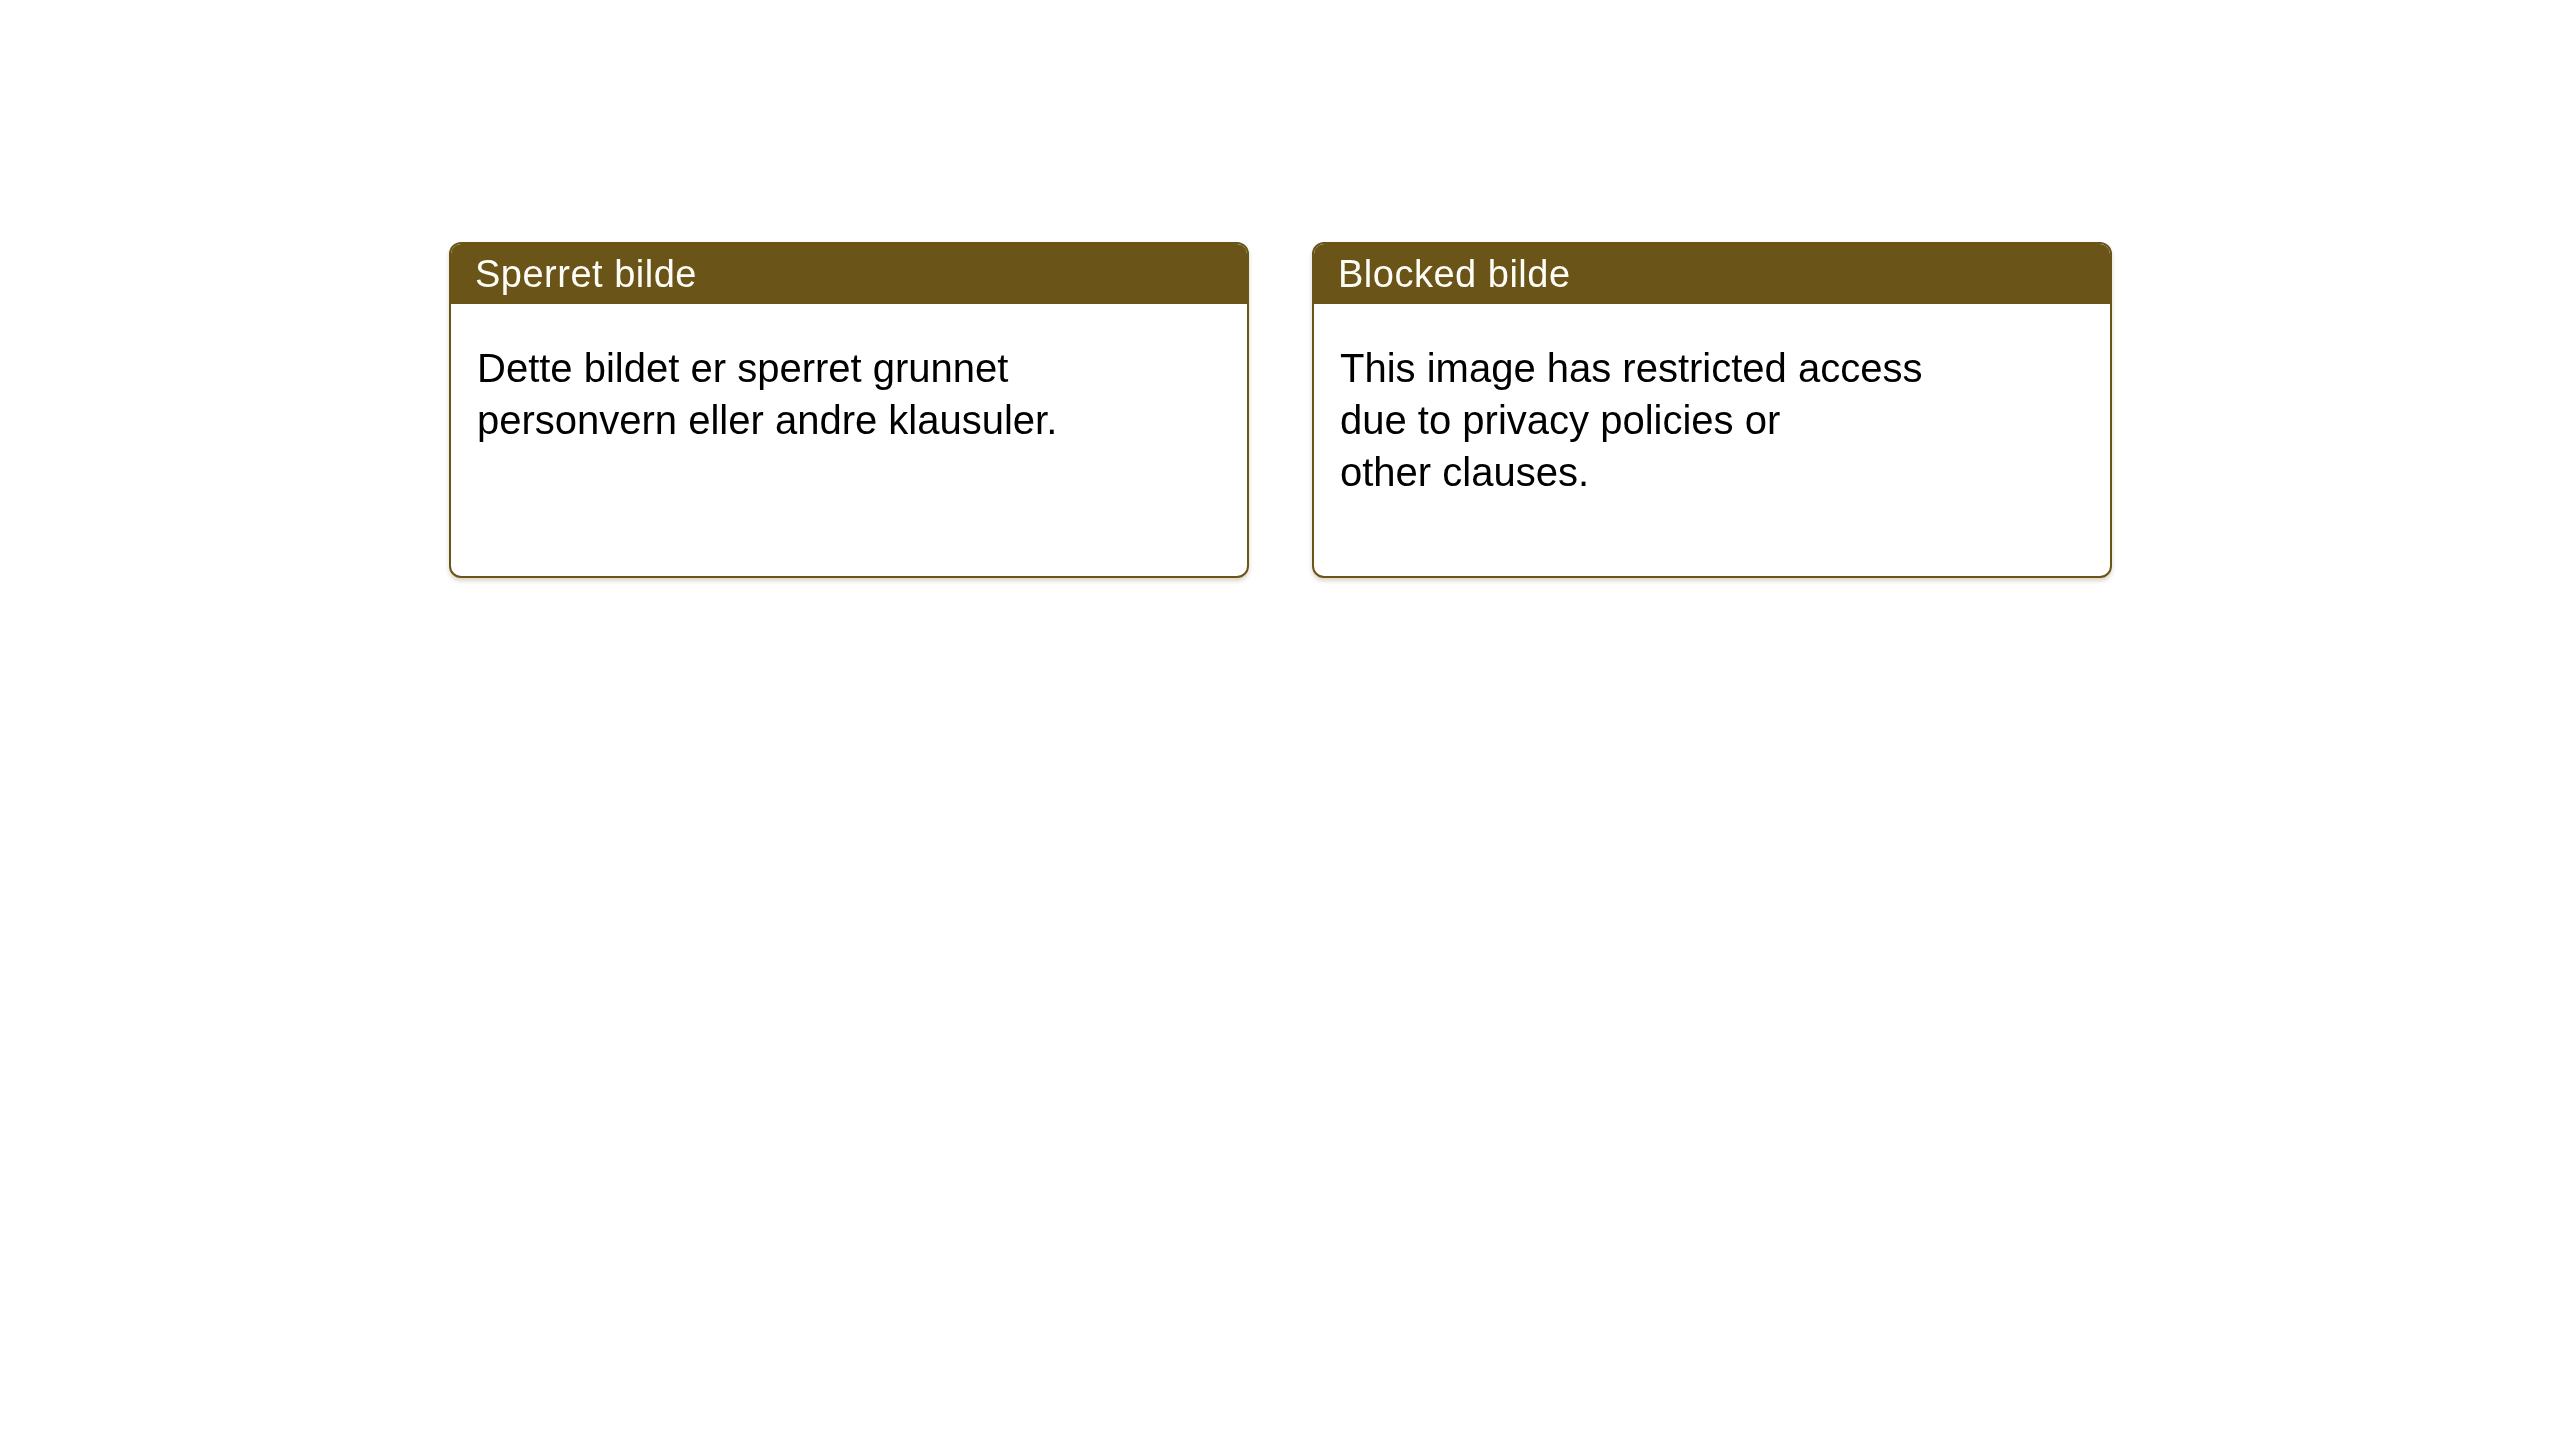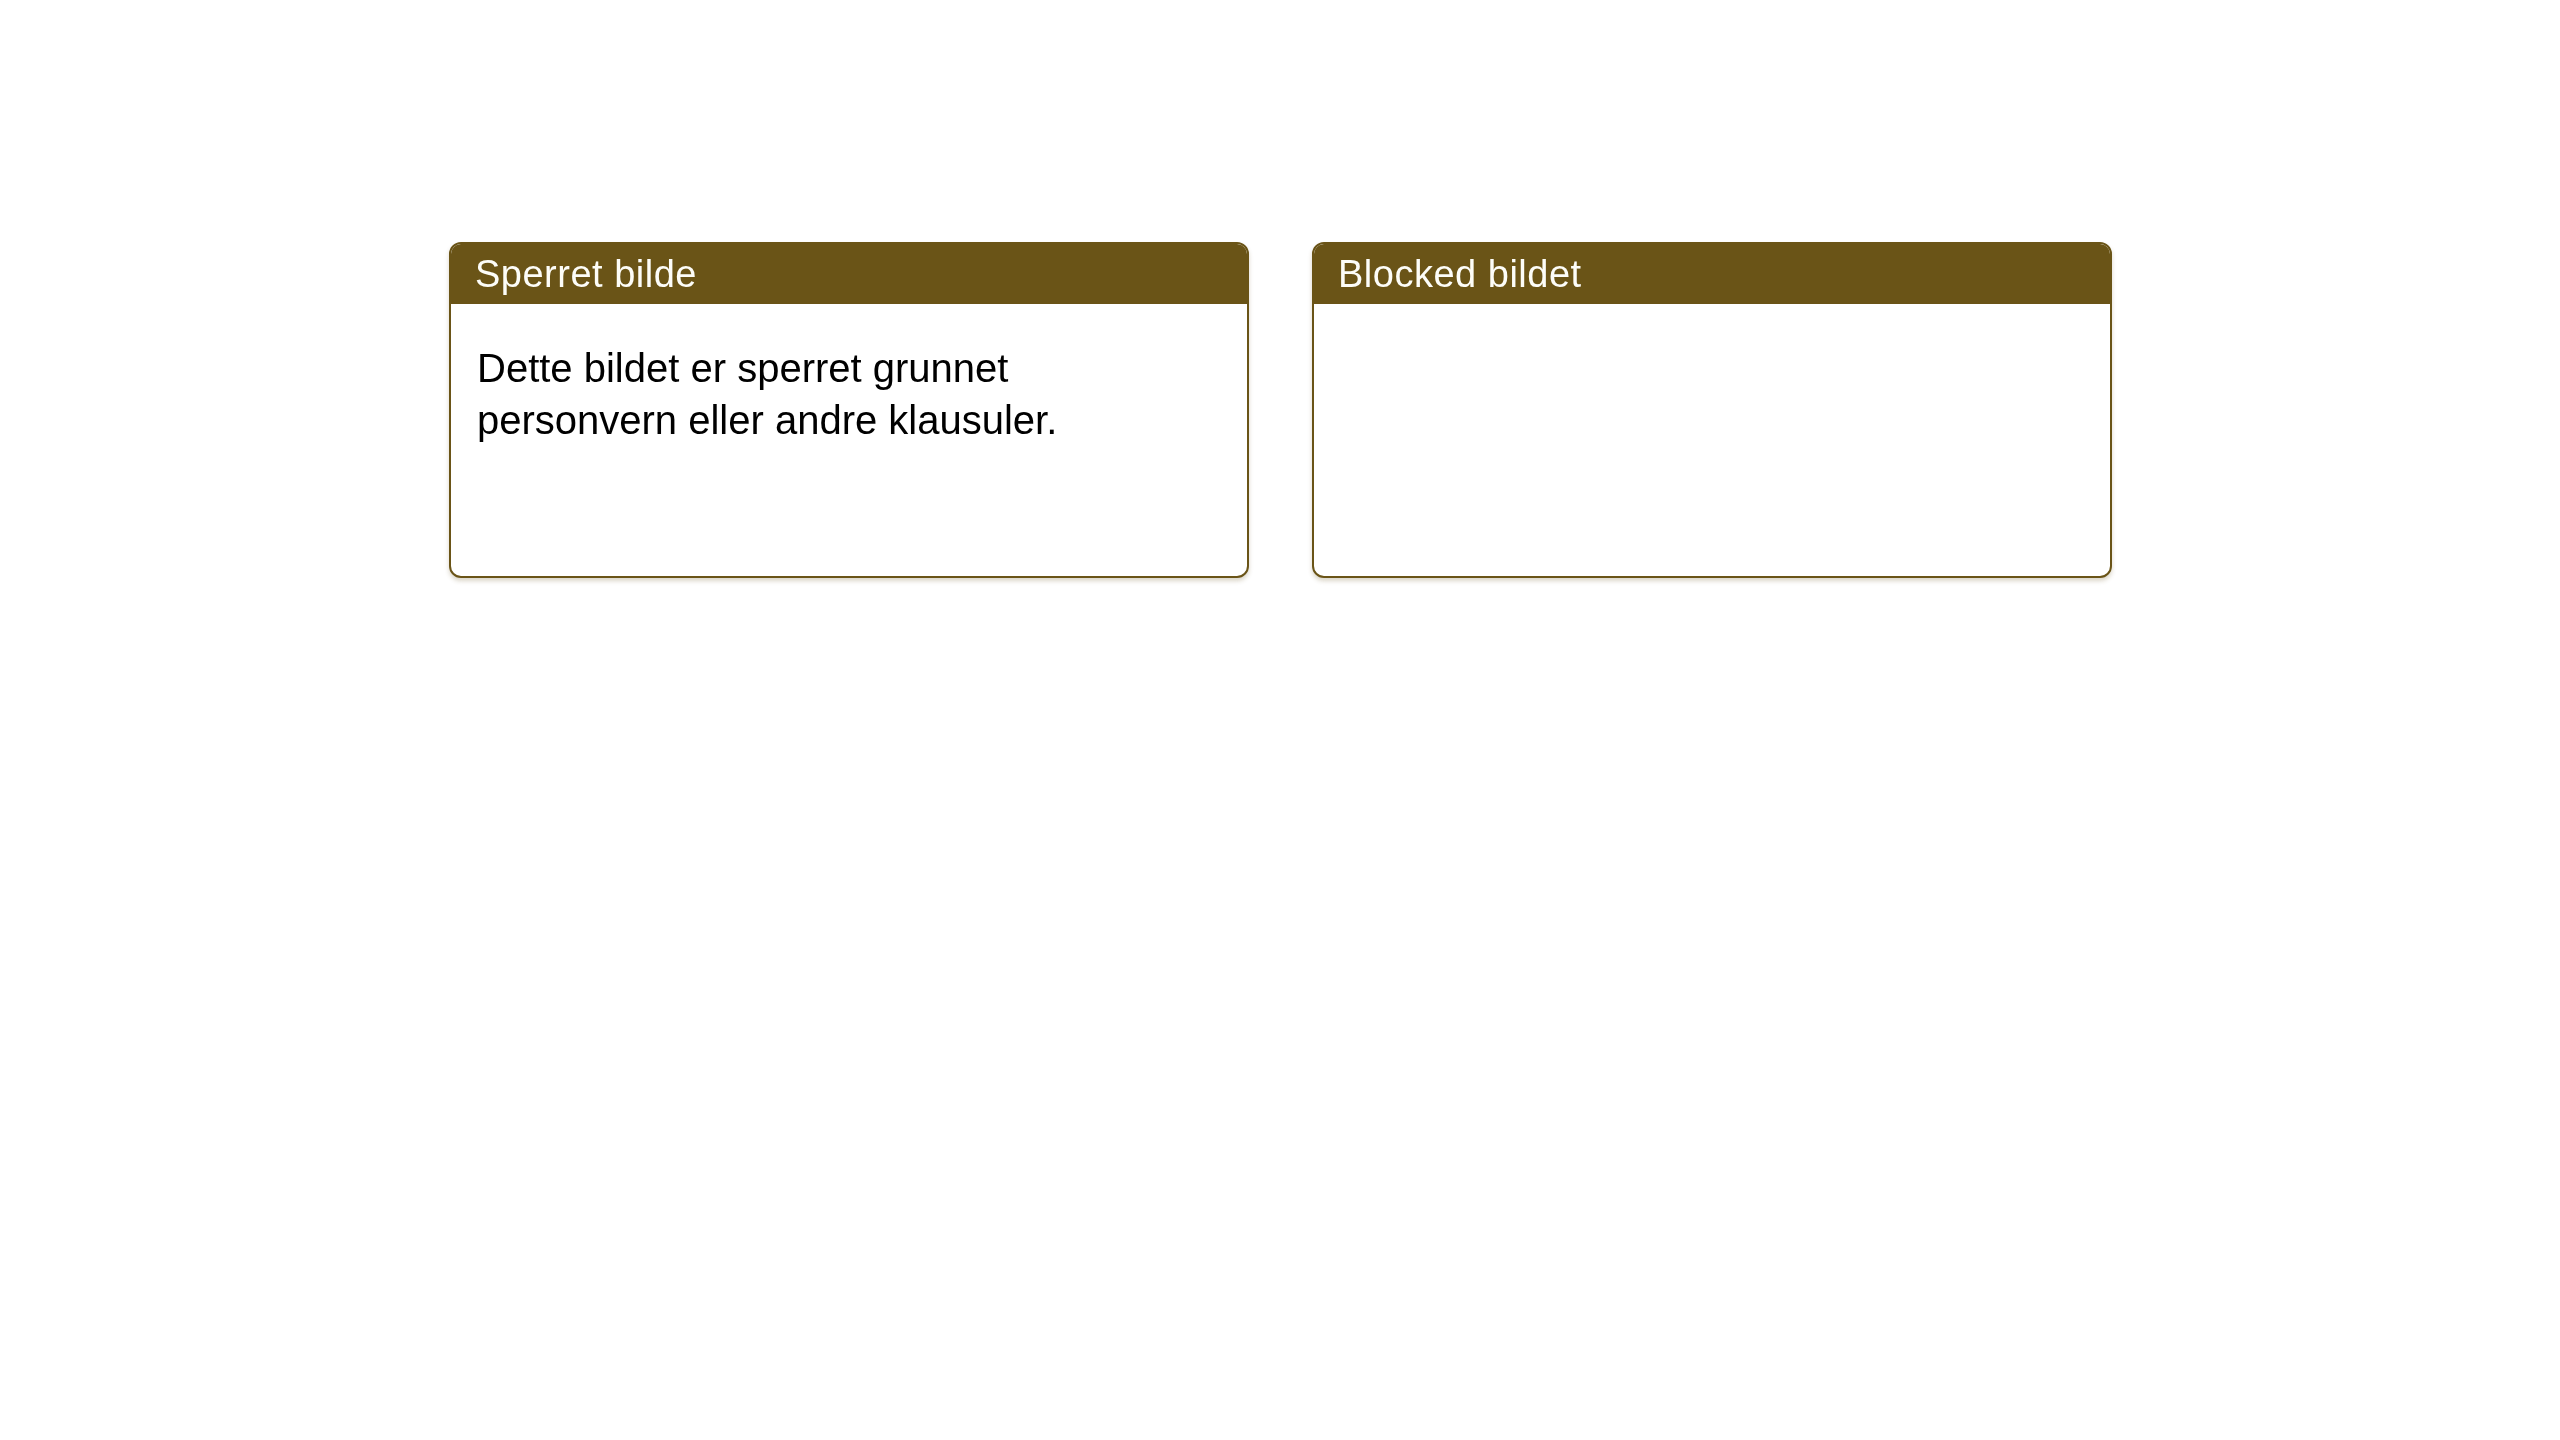--- a/index.html
+++ b/index.html
@@ -67,17 +67,22 @@
       <span class="card-title">Sperret bilde</span>
     </div>
     <div class="card-body">
       <div class="body-line">Dette bildet er sperret grunnet</div>
       <div class="body-line">personvern eller andre klausuler.</div>
     </div>
   </div>
 
   <div class="card card-right">
     <div class="card-header">
-      <span class="card-title">Blocked bildet</span>
+      <span class="card-title">Blocked bilde</span>
+    </div>
+    <div class="card-body">
+      <div class="body-line">This image has restricted access</div>
+      <div class="body-line">due to privacy policies or</div>
+      <div class="body-line">other clauses.</div>
     </div>
   </div>
 
 </div>
 
 </body></html>

